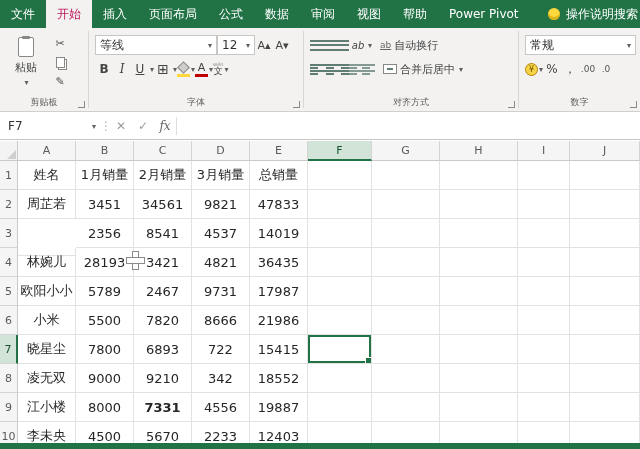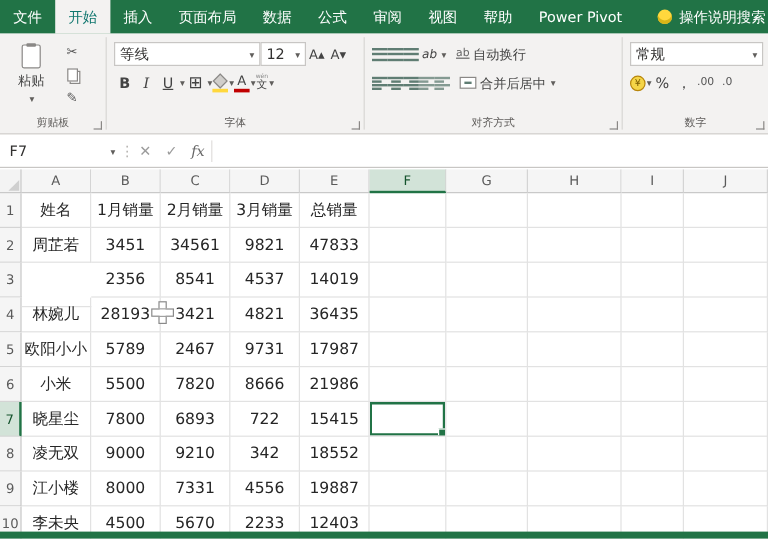--- a/index.html
+++ b/index.html
@@ -2,21 +2,21 @@
 <html><head>
 <meta charset="utf-8">
 <style>
   *{margin:0;padding:0;box-sizing:border-box}
   html,body{width:640px;height:449px;overflow:hidden}
   body{font-family:"DejaVu Sans","Liberation Sans",sans-serif;background:#fff;position:relative;font-size:12px;color:#323130}
   
   .tabbar{position:absolute;top:0;left:0;right:0;height:28px;background:#217346;display:flex;align-items:stretch;color:#fff}
   .tabs{display:flex;align-items:stretch}
   .tab{padding:0 11px;display:flex;align-items:center;font-size:12px;white-space:nowrap;cursor:pointer}
-  .tab.selected{background:#f3f2f1;color:#0f766e}
+  .tab.selected{background:#f3f2f1;color:#be185d}
   .tab-right{margin-left:auto;display:flex;align-items:center;gap:6px;padding-right:2px;white-space:nowrap}
   .bulb{width:12px;height:12px;border-radius:50%;background:#ffd83d;box-shadow:inset 0 -3px 0 #d9b518;flex:0 0 auto}
   
   .ribbon{position:absolute;top:28px;left:0;right:0;height:84px;background:#f3f2f1;border-bottom:1px solid #d1cfcd;display:flex}
   .group{position:relative;height:100%;padding:5px 4px 16px 6px}
   .vsep{width:1px;background:#d8d6d4;margin:3px 0}
   .group-label{position:absolute;bottom:2px;left:0;right:0;text-align:center;font-size:9px;color:#605e5c}
   .lnch{position:absolute;right:3px;bottom:3px;width:7px;height:7px;border-right:1px solid #8a8886;border-bottom:1px solid #8a8886}
   .rrow{display:flex;align-items:center;gap:0;height:24px}
   .btn{min-width:18px;height:20px;display:flex;align-items:center;justify-content:center;font-size:12px;color:#444;cursor:pointer}
@@ -83,22 +83,22 @@
 </style>
 </head>
 <body>
 
 <div class="tabbar">
   <div class="tabs" id="tabs">
       <div class="tab">文件</div>
       <div class="tab selected">开始</div>
       <div class="tab">插入</div>
       <div class="tab">页面布局</div>
+      <div class="tab">公式</div>
       <div class="tab">数据</div>
-      <div class="tab">公式</div>
       <div class="tab">审阅</div>
       <div class="tab">视图</div>
       <div class="tab">帮助</div>
       <div class="tab">Power Pivot</div>
     </div>
   <div class="tab-right">
     <span class="bulb"></span>
     <span>操作说明搜索</span>
   </div>
 </div>
@@ -380,21 +380,21 @@
         <div class="cell" style="width: 64px;"></div>
         <div class="cell" style="width: 68px;"></div>
         <div class="cell" style="width: 78px;"></div>
         <div class="cell" style="width: 52px;"></div>
         <div class="cell" style="width: 70px;"></div>
       </div>
       <div class="grow">
         <div class="rh">9</div>
         <div class="cell" style="width: 58px;">江小楼</div>
         <div class="cell" style="width: 58px;">8000</div>
-        <div class="cell" style="width: 58px;">7331</div>
+        <div class="cell" style="width: 58px; font-weight: bold;">7331</div>
         <div class="cell" style="width: 58px;">4556</div>
         <div class="cell" style="width: 58px;">19887</div>
         <div class="cell" style="width: 64px;"></div>
         <div class="cell" style="width: 68px;"></div>
         <div class="cell" style="width: 78px;"></div>
         <div class="cell" style="width: 52px;"></div>
         <div class="cell" style="width: 70px;"></div>
       </div>
       <div class="grow">
         <div class="rh">10</div>

